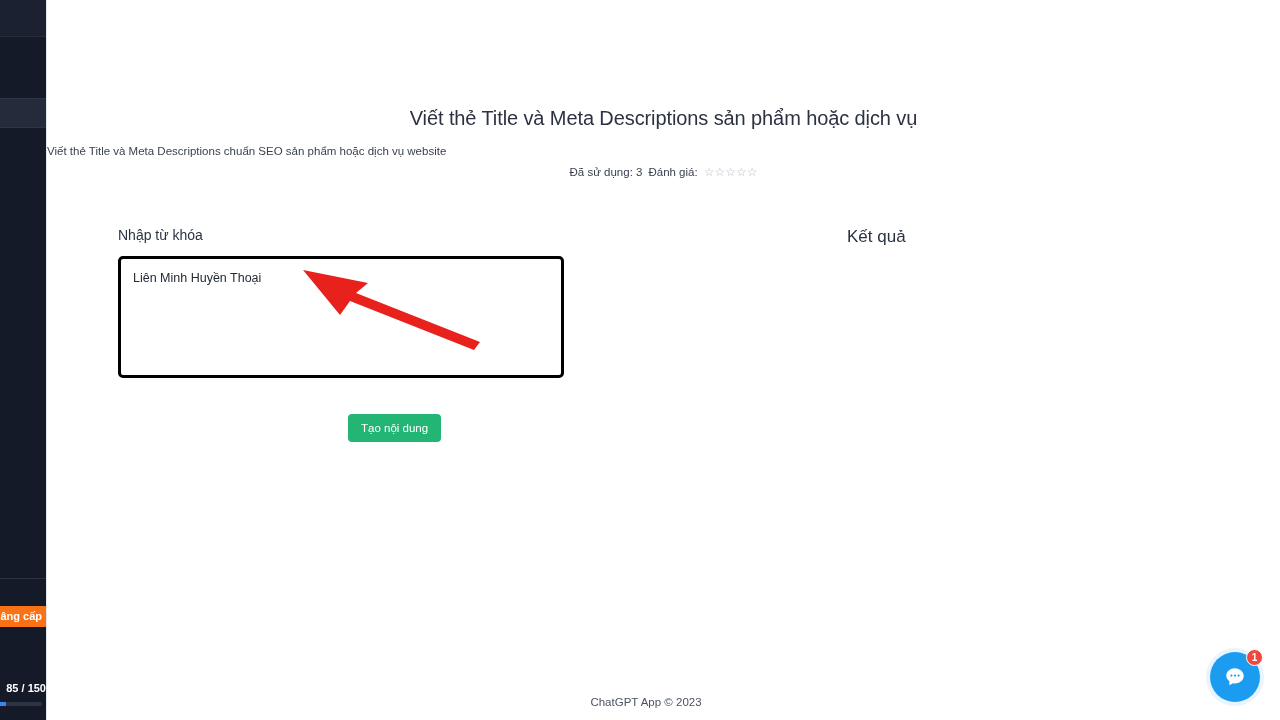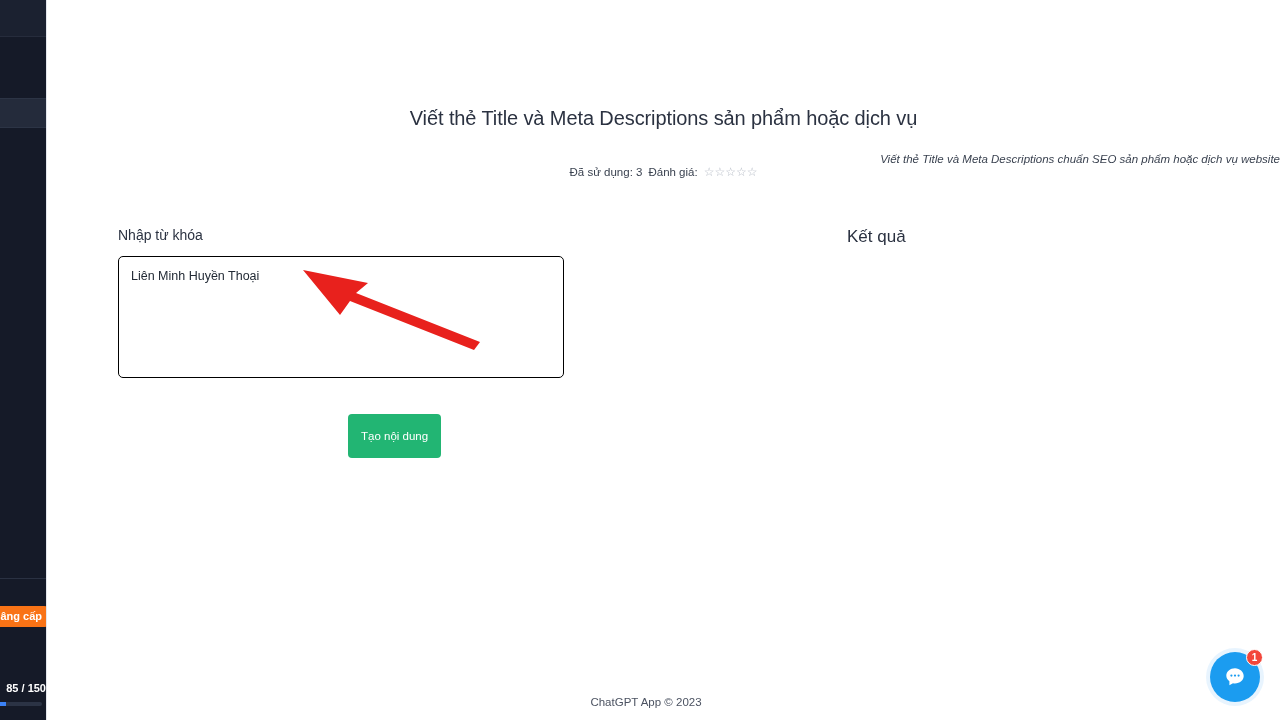--- a/index.html
+++ b/index.html
@@ -196,26 +196,25 @@
     width: 1233px;
     text-align: center;
     font-size: 20px;
     font-weight: normal;
     color: #2b3241;
     letter-spacing: -0.1px;
     margin: 0;
   }
   #page-subtitle {
     position: absolute;
-    left: 0; top: 116px;
+    left: 0; top: 108px;
     width: 1233px;
-    text-align: right;
+    text-align: left;
     font-size: 11.5px;
     color: #3a4250;
-    font-style: italic;
   }
   #meta-line {
     position: absolute;
     left: 0; top: 128px;
     width: 1233px;
     font-size: 11.5px;
     color: #3a4250;
     display: flex;
     align-items: center;
     justify-content: center;
@@ -237,41 +236,41 @@
   }
   #kw-label {
     font-size: 14px;
     color: #2b3241;
     margin-bottom: 13px;
     display: block;
   }
   #kw-textarea {
     width: 446px;
     height: 122px;
-    border: 1px solid #000000;
+    border: 3px solid #000000;
     border-radius: 5px;
     background: #ffffff;
     padding: 11px 12px;
     font-family: "Liberation Sans", sans-serif;
     font-size: 12.5px;
     color: #222a35;
     resize: none;
     outline: none;
     line-height: 1.4;
   }
   #generate-btn {
     position: absolute;
     left: 230px; top: 187px;
     background: #22b573;
     color: #ffffff;
     border: none;
     border-radius: 4px;
     font-family: "Liberation Sans", sans-serif;
     font-size: 11.5px;
-    padding: 16px 13px;
+    padding: 8px 13px;
     cursor: pointer;
     white-space: nowrap;
   }
 
   
   #result-col {
     position: absolute;
     left: 800px; top: 190px;
     width: 380px;
   }

